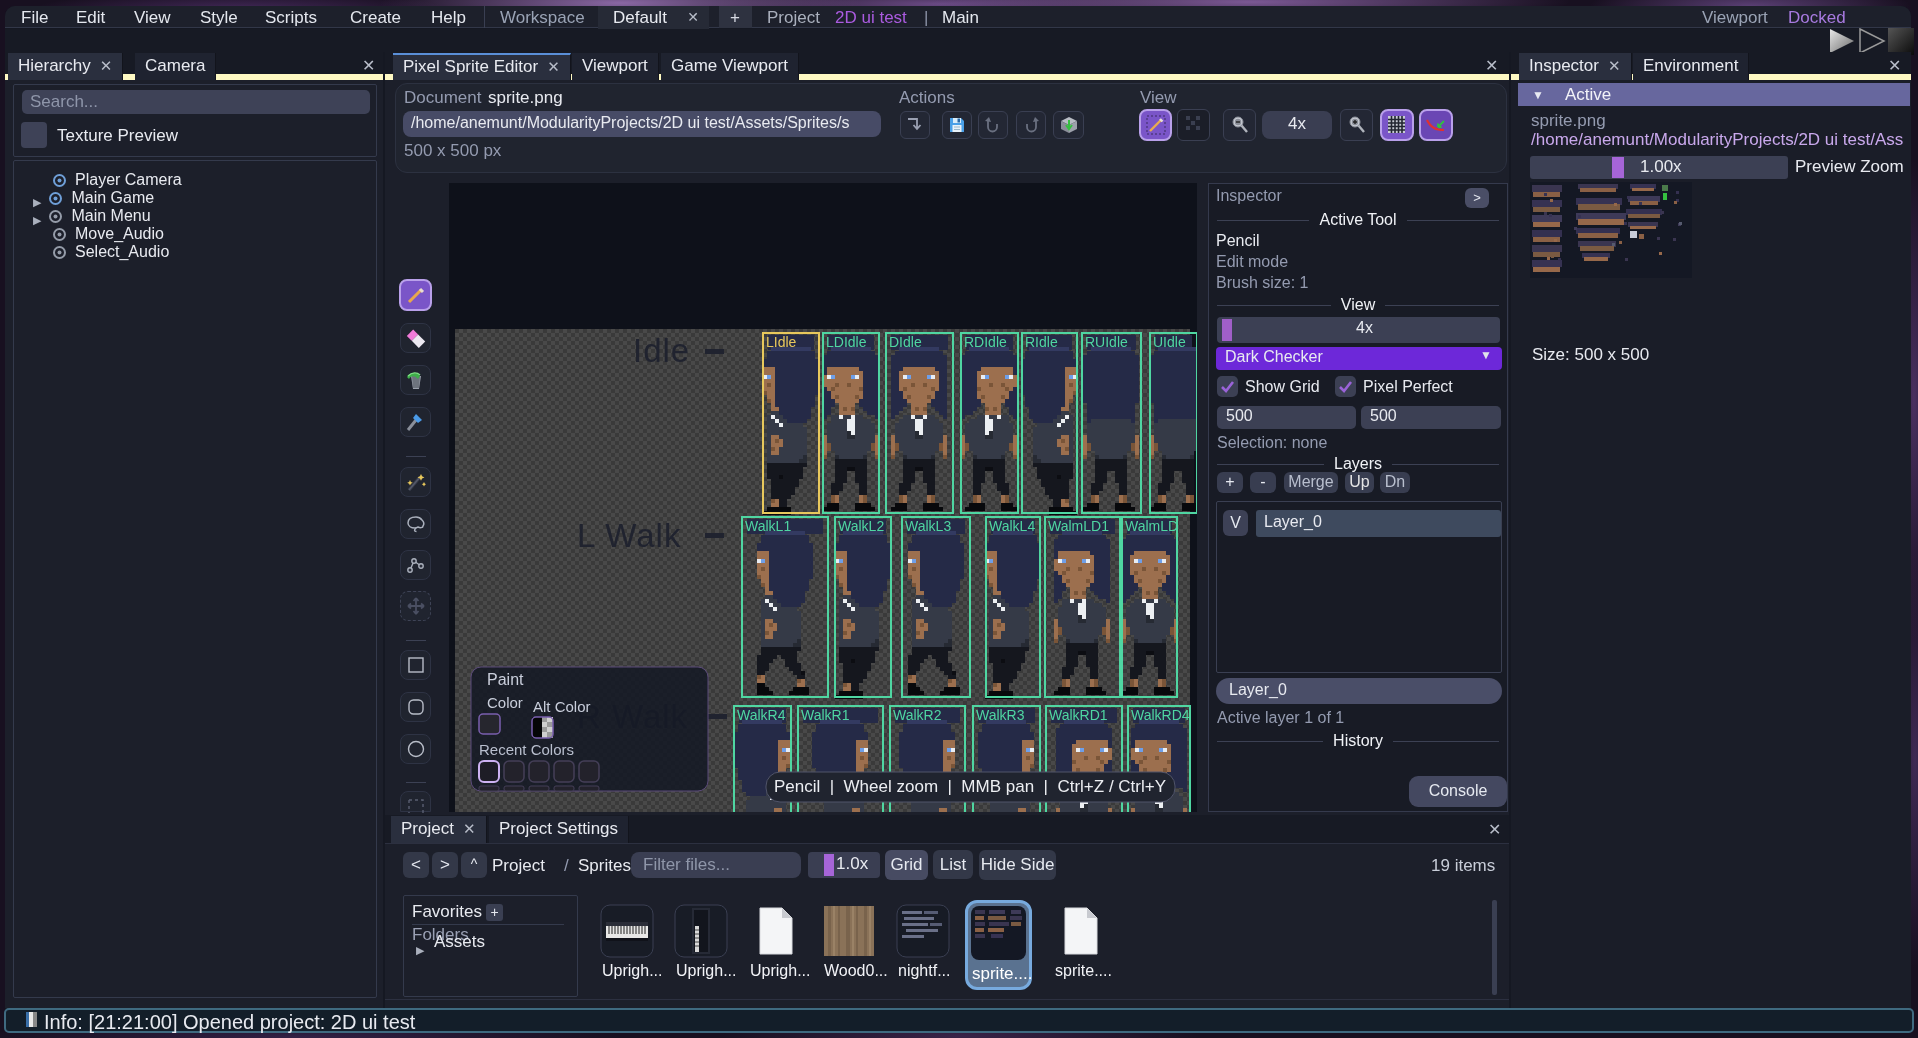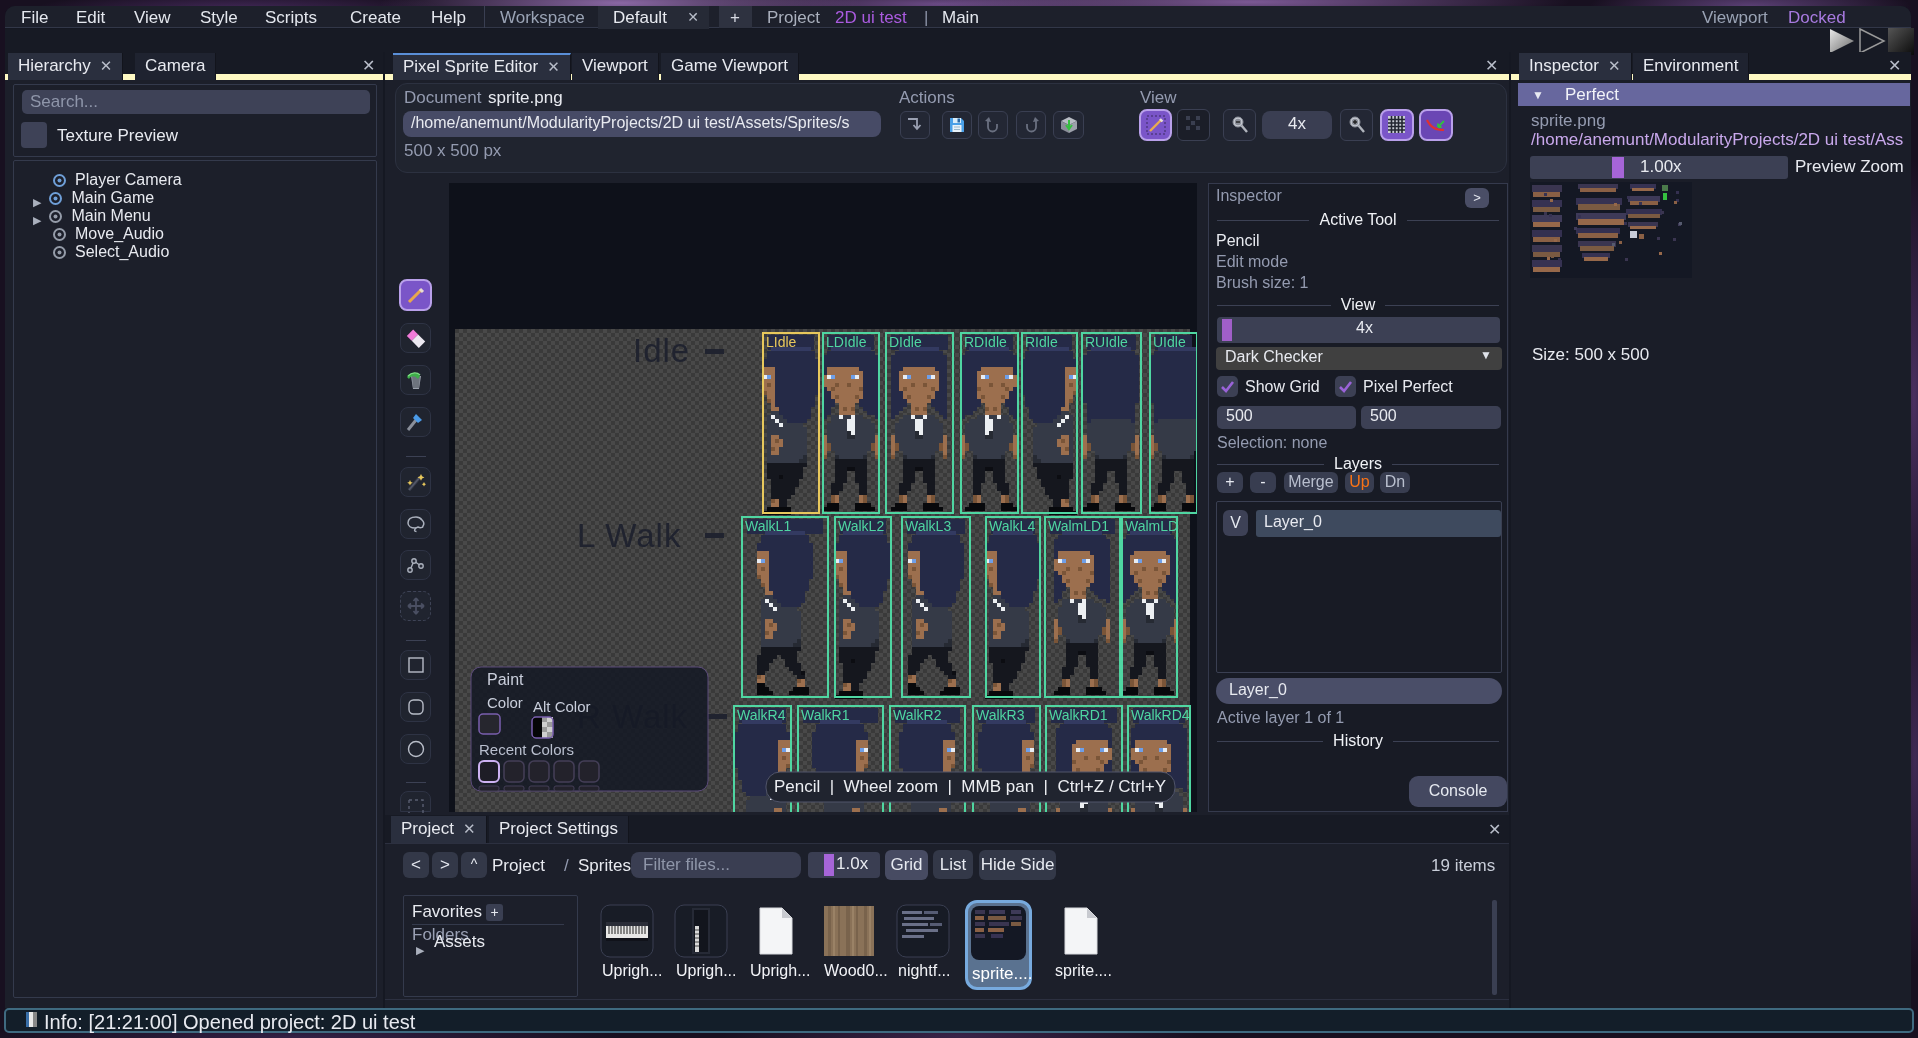--- a/index.html
+++ b/index.html
@@ -957,21 +957,21 @@
   <div class="btn" style="left:256px; top:4px; width:24px; height:20px; background:#4a4e66; font-size:13px; line-height:19px;">&gt;</div>
   <div class="shead" style="top:27px;">Active Tool</div>
   <span class="abs" style="left:7px; top:48px;">Pencil</span>
   <span class="abs dim" style="left:7px; top:69px;">Edit mode</span>
   <span class="abs dim" style="left:7px; top:90px;">Brush size: 1</span>
   <div class="shead" style="top:112px;">View</div>
   <div class="inp" style="left:8px; top:133px; width:283px; height:26px; background:#3c4054; border-radius:4px;">
     <div style="position:absolute; left:5px; top:2px; width:10px; height:22px; background:#a05fc8;"></div>
     <span style="position:absolute; left:139px; top:2px;">4x</span>
   </div>
-  <div class="inp" style="left:7px; top:163px; width:286px; height:23px; background:#404040; border-radius:4px;">
+  <div class="inp" style="left:7px; top:163px; width:286px; height:23px; background:#6d28d9; border-radius:4px;">
     <span style="position:absolute; left:9px; top:1px;">Dark Checker</span>
     <span style="position:absolute; right:10px; top:1px; font-size:12px; color:#e0e3ea;">▼</span>
   </div>
   <div class="inp" style="left:8px; top:192px; width:21px; height:21px; background:#3c4054; border-radius:5px;"><svg width="17" height="17" viewBox="0 0 17 17" style="margin:2px;">
         <path d="M3 9 L7 13 L14 4" stroke="#9a63d8" stroke-width="2.6" fill="none"></path>
       </svg></div>
   <span class="abs" style="left:36px; top:194px;">Show Grid</span>
   <div class="inp" style="left:126px; top:192px; width:21px; height:21px; background:#3c4054; border-radius:5px;"><svg width="17" height="17" viewBox="0 0 17 17" style="margin:2px;">
         <path d="M3 9 L7 13 L14 4" stroke="#9a63d8" stroke-width="2.6" fill="none"></path>
       </svg></div>
@@ -980,40 +980,40 @@
       <span style="position:absolute; left:9px; top:1px;">500</span>
     </div>
   <div class="inp" style="left:152px; top:222px; width:140px; height:23px; background:#3c4054;">
       <span style="position:absolute; left:9px; top:1px;">500</span>
     </div>
   <span class="abs dim" style="left:8px; top:250px;">Selection: none</span>
   <div class="shead" style="top:271px;">Layers</div>
   <div class="btn" style="left:8px; top:288px; width:26px; height:21px; line-height:20px;">+</div>
   <div class="btn" style="left:41px; top:288px; width:26px; height:21px; line-height:20px;">-</div>
   <div class="btn" style="left:75px; top:288px; width:54px; height:21px; line-height:20px; color:#b9bfce;">Merge</div>
-  <div class="btn" style="left:136px; top:288px; width:29px; height:21px; line-height:20px; color:#f97316;">Up</div>
+  <div class="btn" style="left:136px; top:288px; width:29px; height:21px; line-height:20px; color:#e5e5e5;">Up</div>
   <div class="btn" style="left:171px; top:288px; width:30px; height:21px; line-height:20px; color:#b9bfce;">Dn</div>
   <div class="pbox" style="left:7px; top:317px; width:286px; height:172px; border-color:#3a3f52;">
     <div class="btn" style="left:6px; top:8px; width:25px; height:26px; line-height:25px; background:#3d4156;">V</div>
     <div class="inp" style="left:39px; top:8px; width:245px; height:27px; background:#3e4a5e; border-radius:3px;">
       <span style="position:absolute; left:8px; top:3px;">Layer_0</span>
     </div>
   </div>
   <div class="inp" style="left:7px; top:494px; width:286px; height:26px; background:#4a4e68; border-radius:13px;">
     <span style="position:absolute; left:13px; top:3px;">Layer_0</span>
   </div>
   <span class="abs dim" style="left:8px; top:525px;">Active layer 1 of 1</span>
   <div class="shead" style="top:548px;">History</div>
   <div class="btn" style="left:200px; top:592px; width:98px; height:31px; background:#444860; border-radius:9px; line-height:30px; z-index:3;">Console</div>
 </div>
 
 <div class="panel" style="left:1511px; top:80px; width:400px; height:928px; background:#1a1d28;" id="rightpanel">
   <div style="position:absolute; left:7px; top:3px; width:392px; height:23px; background:#67679e;">
     <span style="position:absolute; left:14px; top:5px; font-size:12px; color:#e8eaf2;">▼</span>
-    <span style="position:absolute; left:47px; top:2px; color:#f2f3f8;">Perfect</span>
+    <span style="position:absolute; left:47px; top:2px; color:#f2f3f8;">Active</span>
   </div>
   <span class="abs dim" style="left:20px; top:31px;">sprite.png</span>
   <span class="abs" style="left:20px; top:50px; color:#c9a8ec; white-space:nowrap; width:378px; overflow:hidden; display:inline-block;">/home/anemunt/ModularityProjects/2D ui test/Ass</span>
   <div class="inp" style="left:19px; top:76px; width:258px; height:23px; background:#3c4054; border-radius:3px;">
     <div style="position:absolute; left:82px; top:1px; width:12px; height:21px; background:#a665d8;"></div>
     <span style="position:absolute; left:110px; top:1px;">1.00x</span>
   </div>
   <span class="abs" style="left:284px; top:77px;">Preview Zoom</span>
   <div class="abs" style="left:19px; top:102px; width:162px; height:96px; background:#141824;" id="texthumb"><svg width="162" height="96" viewBox="0 0 162 96">
         <rect x="2" y="3" width="30" height="7" fill="#3a3550"></rect>

